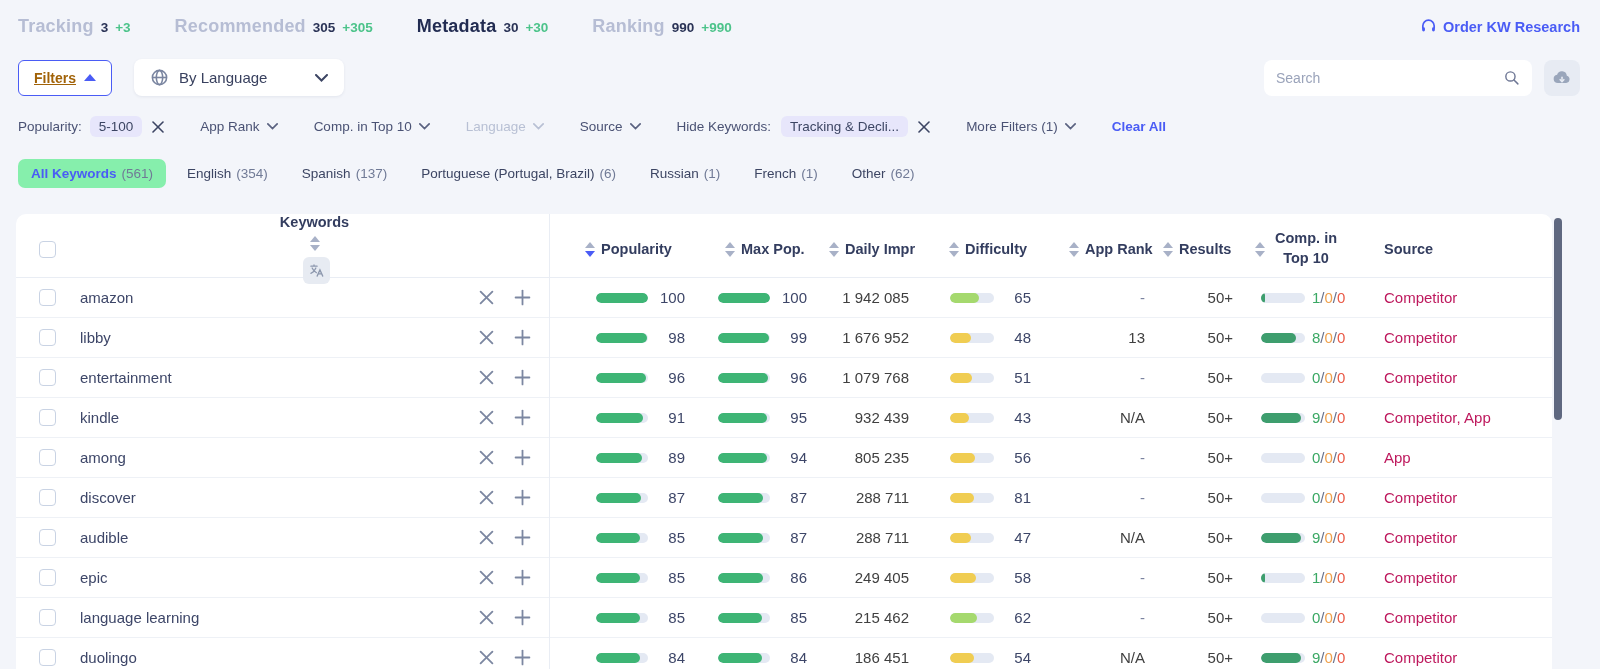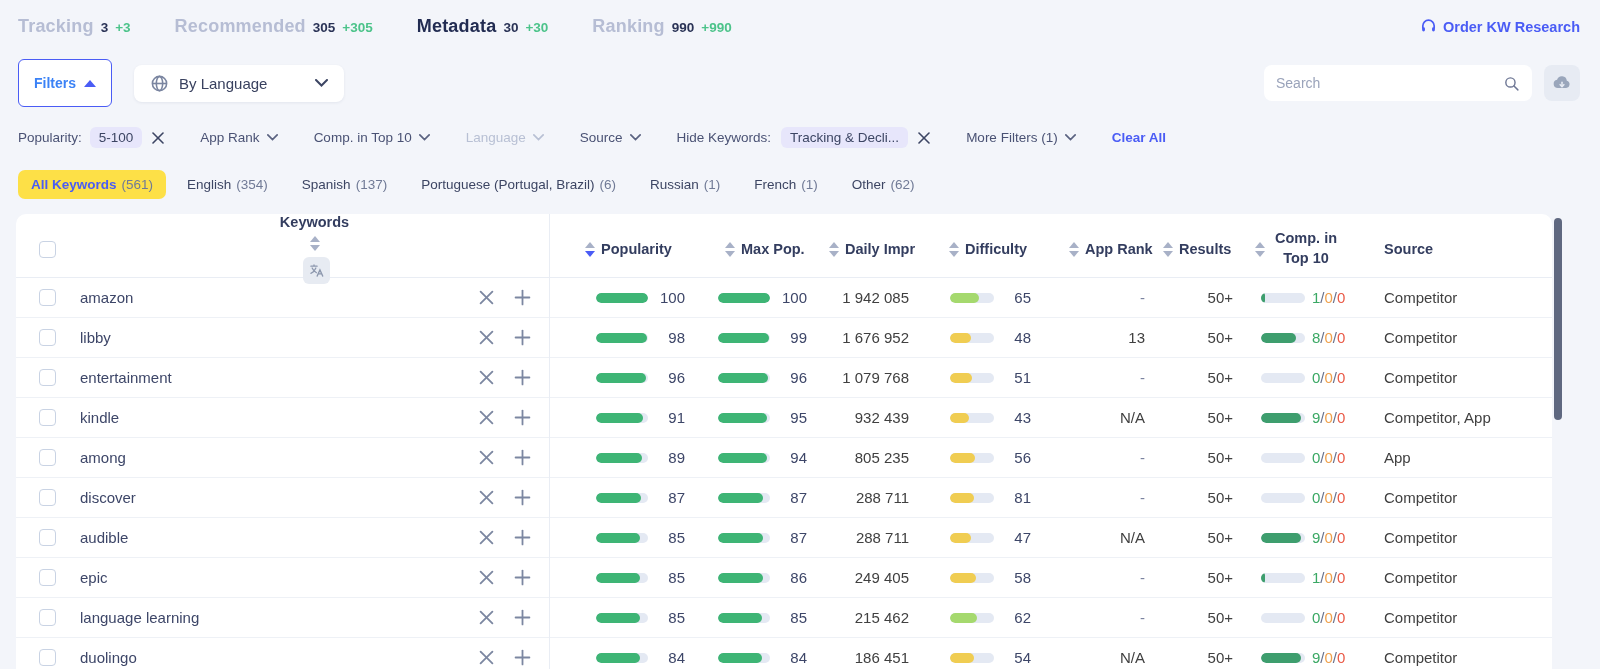--- a/index.html
+++ b/index.html
@@ -11,42 +11,42 @@
   
   .topnav { display:flex; align-items:center; gap:44px; padding:16px 20px 0 18px; }
   .nav-tab { display:flex; align-items:baseline; gap:7px; cursor:pointer; }
   .nav-tab .lbl { font-size:18px; font-weight:700; color:#b6bdd4; letter-spacing:.2px; }
   .nav-tab.active .lbl { color:#222c52; }
   .nav-tab .cnt { font-size:13.5px; font-weight:700; color:#2a3356; }
   .nav-tab .delta { font-size:13.5px; font-weight:600; color:#4cc38a; }
   .order-link { margin-left:auto; display:flex; align-items:center; gap:6px; color:#4a5cf5; font-size:14.5px; font-weight:700; cursor:pointer; }
   
   .toolbar { display:flex; align-items:center; padding:22px 20px 0 18px; }
-  .filters-btn { display:flex; align-items:center; gap:8px; border:1px solid #4a5cf5; background:#fff; color:#3b82f6; font-size:14px; font-weight:700; border-radius:6px; padding:15px 15px; cursor:pointer; }
+  .filters-btn { display:flex; align-items:center; gap:8px; border:1px solid #4a5cf5; background:#fff; color:#a16207; font-size:14px; font-weight:700; border-radius:6px; padding:9px 15px; cursor:pointer;text-decoration:underline; }
   .tri-up { width:0; height:0; border-left:6px solid transparent; border-right:6px solid transparent; border-bottom:7px solid #4a5cf5; }
   .bylang { display:flex; align-items:center; gap:10px; background:#fff; border-radius:8px; box-shadow:0 1px 3px rgba(40,50,90,.08); padding:9px 16px; margin-left:22px; min-width:210px; cursor:pointer; }
   .bylang .lbl { font-size:15px; color:#39415f; flex:1; }
   .search-wrap { margin-left:auto; display:flex; align-items:center; background:#fff; border-radius:8px; width:268px; height:36px; padding:0 12px; }
   .search-wrap input { border:0; outline:0; flex:1; font-size:14px; font-family:inherit; color:#39415f; background:transparent; }
   .search-wrap input::placeholder { color:#9aa3ba; }
   .export-btn { margin-left:12px; width:36px; height:36px; border-radius:8px; background:#e7ebf3; display:flex; align-items:center; justify-content:center; cursor:pointer; }
   
   .filterbar { display:flex; align-items:center; padding:20px 20px 0 18px; font-size:13.5px; color:#4a5274; }
   .fb-label { margin-right:8px; }
   .chip { background:#e7e6fb; color:#3c4563; border-radius:6px; padding:3px 9px; font-size:13.5px; cursor:pointer; }
   .fb-x { margin:0 0 0 10px; cursor:pointer; display:flex; }
   .fb-item { display:flex; align-items:center; gap:7px; margin-left:36px; cursor:pointer; }
   .fb-item.disabled { color:#b8c0d4; }
   .clear-all { margin-left:36px; color:#4a5cf5; font-weight:600; cursor:pointer; }
   .gap-sm { margin-left:30px; }
   
   .langtabs { display:flex; align-items:center; gap:8px; padding:22px 20px 0 18px; }
   .ltab { display:flex; align-items:baseline; gap:5px; padding:7px 13px; border-radius:7px; font-size:13.5px; color:#3c4563; cursor:pointer; white-space:nowrap; }
   .ltab .cnt { color:#707a96; }
-  .ltab.active { background:#fde047; }
+  .ltab.active { background:#86efac; }
   .ltab.active .lbl { color:#4a5cf5; font-weight:700; }
   
   .card { position:absolute; left:16px; top:214px; width:1536px; height:480px; background:#fff; border-radius:10px 10px 0 0; }
   .vdiv { position:absolute; left:533px; top:0; bottom:0; width:1px; background:#e9edf4; }
   .thead { display:grid; height:64px; align-items:center; border-bottom:1px solid #e9edf4;
     grid-template-columns:48px 485px 150px 122px 102px 140px 100px 76px 118px 195px; }
   .tr { display:grid; height:40px; align-items:center; border-bottom:1px solid #eef1f6;
     grid-template-columns:48px 485px 150px 122px 102px 140px 100px 76px 118px 195px; }
   .th { display:flex; align-items:center; gap:6px; font-size:14.5px; font-weight:700; color:#333d5f; }
   .checkbox { width:17px; height:17px; border:1px solid #c9d3e4; border-radius:4px; background:#fff; display:inline-block; cursor:pointer; }
@@ -63,21 +63,21 @@
   .cell-pop { display:flex; align-items:center; justify-content:flex-end; gap:9px; padding-right:14px; }
   .cell-num { font-size:15px; color:#3d4668; min-width:28px; text-align:right; }
   .bar { position:relative; height:10px; border-radius:5px; background:#e4e9f3; overflow:hidden; display:inline-block; }
   .bar-pop { width:52px; } .bar-sm { width:44px; }
   .bar i { position:absolute; left:0; top:0; bottom:0; border-radius:5px; display:block; }
   .fill-green { background:#3eb575; } .fill-yellow { background:#f0cd52; } .fill-lime { background:#a5d96e; } .fill-comp { background:#3e9e6e; }
   .cell-right { font-size:15px; text-align:right; padding-right:14px; color:#404040; }
   .cell-rank { padding-right:18px; } .cell-res { padding-right:6px; }
   .cell-comp { display:flex; align-items:center; gap:7px; padding-left:22px; font-size:15px; }
   .comp-g { color:#3aa864; } .comp-o { color:#f0a14b; } .comp-r { color:#ea5a47; } .comp-s { color:#67708c; }
-  .cell-src { padding-left:27px; font-size:15px; color:#404040; }
+  .cell-src { padding-left:27px; font-size:15px; color:#be185d; }
   .th-2line { font-size:14.5px; font-weight:700; color:#333d5f; text-align:center; line-height:1.35; }
   .muted-dash { color:#7b84a0; }
   
   .th-pop { padding-left:36px; } .th-maxpop { padding-left:26px; } .th-daily { padding-left:8px; }
   .th-diff { padding-left:26px; } .th-rank { padding-left:6px; } .th-res { padding-left:0; }
   .th-comp { padding-left:16px; gap:10px; } .th-src { padding-left:27px; }
   .scrollbar { position:absolute; left:1554px; top:218px; width:8px; height:202px; border-radius:4px; background:#5f6880; }
   .icon-x, .icon-plus { cursor:pointer; display:flex; }
 </style>
 </head>

